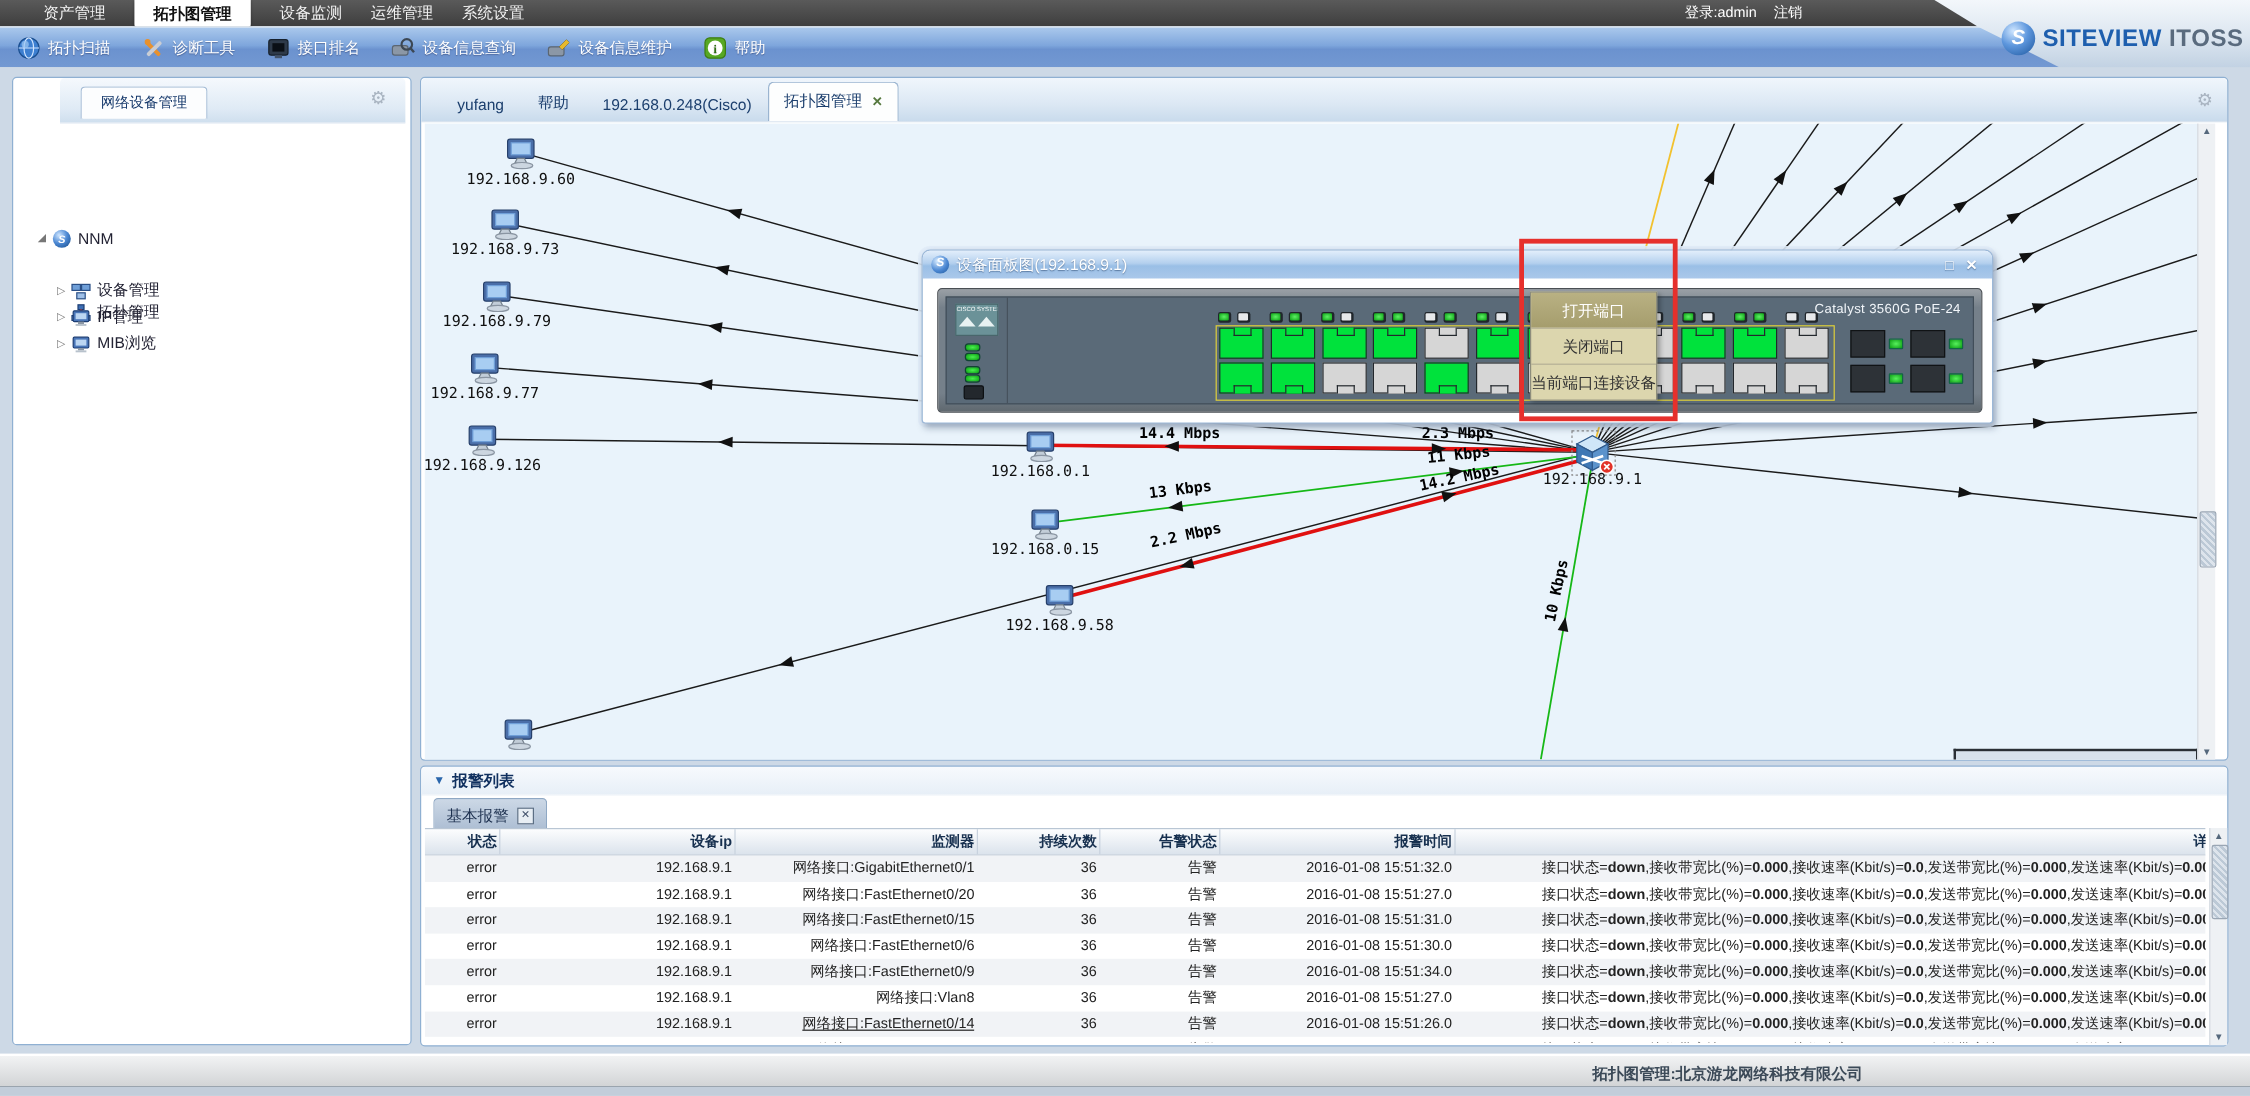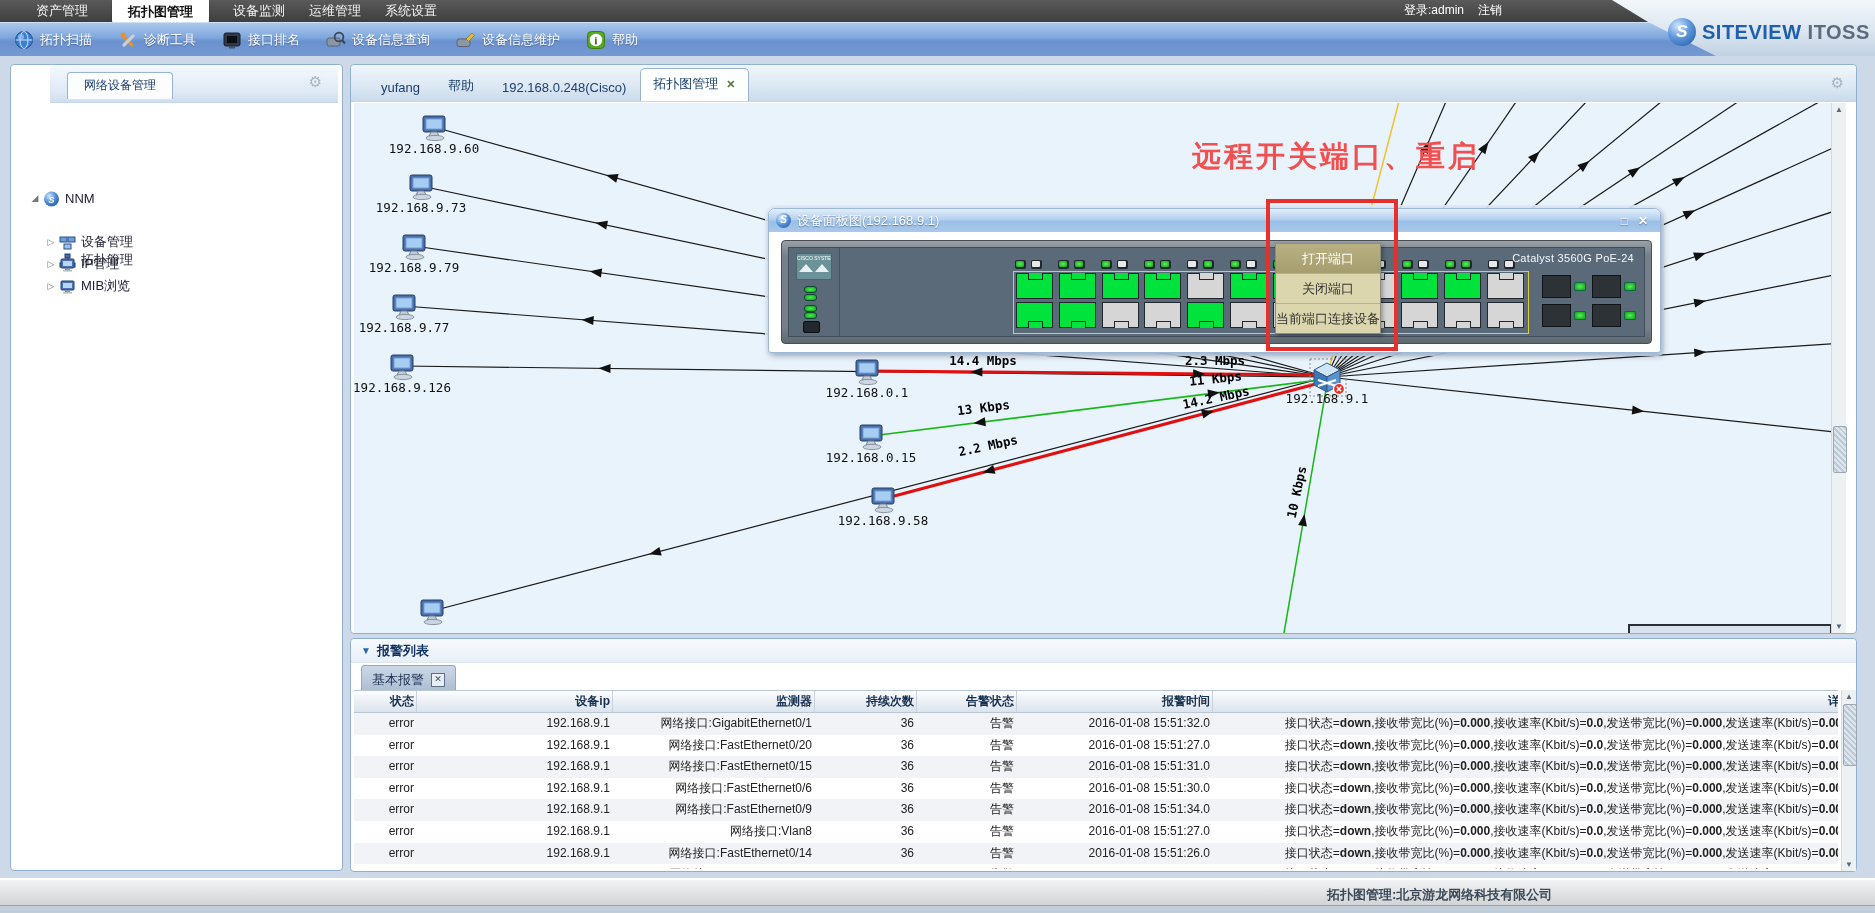--- a/index.html
+++ b/index.html
@@ -396,21 +396,20 @@
             <rect x="-17" y="-18" width="36" height="37" fill="none" stroke="#8a8a8a" stroke-dasharray="2,2"></rect>
             <polygon points="-13,-7 0,-14 13,-7 0,0" fill="#cfe6f8" stroke="#2f5a8c"></polygon>
             <polygon points="-13,-7 0,0 0,15 -13,8" fill="#3f77b4" stroke="#2f5a8c"></polygon>
             <polygon points="13,-7 0,0 0,15 13,8" fill="#5b93cc" stroke="#2f5a8c"></polygon>
             <path d="M-9 3 L9 9 M-9 9 L9 3" stroke="#fff" stroke-width="2.2" fill="none"></path>
             <circle cx="12" cy="12" r="5.5" fill="#e23228" stroke="#fff" stroke-width="1.2"></circle>
             <path d="M9.8 9.8 L14.2 14.2 M14.2 9.8 L9.8 14.2" stroke="#fff" stroke-width="1.4"></path>
             <text x="0" y="26" text-anchor="middle" font-size="12.5" font-family="&quot;DejaVu Sans Mono&quot;,monospace" fill="#101010">192.168.9.1</text>
           </g>
         </svg>
-      <div id="annotation">远程开关端口、重启</div>
 
       <div id="dialog">
         <div id="dlg-title">
           <div id="dlg-logo">S</div>
           <span id="dlg-title-text">设备面板图(192.168.9.1)</span>
         </div>
         <span class="dlg-btn" style="right:32px;">□</span>
         <span class="dlg-btn" style="right:12px;">✕</span>
         <div id="switch-frame">
           <div id="switch-face">
@@ -674,21 +673,21 @@
             <div class="tcell" style="left: 62px; width: 194px;">192.168.9.1</div>
             <div class="tcell" style="left: 258px; width: 200px;">网络接口:Vlan8</div>
             <div class="tcell" style="left: 460px; width: 100px;">36</div>
             <div class="tcell" style="left: 562px; width: 98px;">告警</div>
             <div class="tcell" style="left: 662px; width: 194px;">2016-01-08 15:51:27.0</div>
             <div class="tcell" style="left: 858px; width: 640px;"><span>接口状态=</span><span style="font-weight: bold;">down</span><span>,接收带宽比(%)=</span><span style="font-weight: bold;">0.000</span><span>,接收速率(Kbit/s)=</span><span style="font-weight: bold;">0.0</span><span>,发送带宽比(%)=</span><span style="font-weight: bold;">0.000</span><span>,发送速率(Kbit/s)=</span><span style="font-weight: bold;">0.000</span><span>,</span></div>
           </div>
           <div class="trow odd">
             <div class="tcell" style="left: 12px; width: 48px;">error</div>
             <div class="tcell" style="left: 62px; width: 194px;">192.168.9.1</div>
-            <div class="tcell" style="left: 258px; width: 200px;">网络接口:FastEthernet0/14</div>
+            <div class="tcell" style="left: 258px; width: 200px; text-decoration: underline;">网络接口:FastEthernet0/14</div>
             <div class="tcell" style="left: 460px; width: 100px;">36</div>
             <div class="tcell" style="left: 562px; width: 98px;">告警</div>
             <div class="tcell" style="left: 662px; width: 194px;">2016-01-08 15:51:26.0</div>
             <div class="tcell" style="left: 858px; width: 640px;"><span>接口状态=</span><span style="font-weight: bold;">down</span><span>,接收带宽比(%)=</span><span style="font-weight: bold;">0.000</span><span>,接收速率(Kbit/s)=</span><span style="font-weight: bold;">0.0</span><span>,发送带宽比(%)=</span><span style="font-weight: bold;">0.000</span><span>,发送速率(Kbit/s)=</span><span style="font-weight: bold;">0.000</span><span>,</span></div>
           </div>
           <div class="trow">
             <div class="tcell" style="left: 12px; width: 48px;">error</div>
             <div class="tcell" style="left: 62px; width: 194px;">192.168.9.1</div>
             <div class="tcell" style="left: 258px; width: 200px;">网络接口:FastEthernet0/11</div>
             <div class="tcell" style="left: 460px; width: 100px;">36</div>

